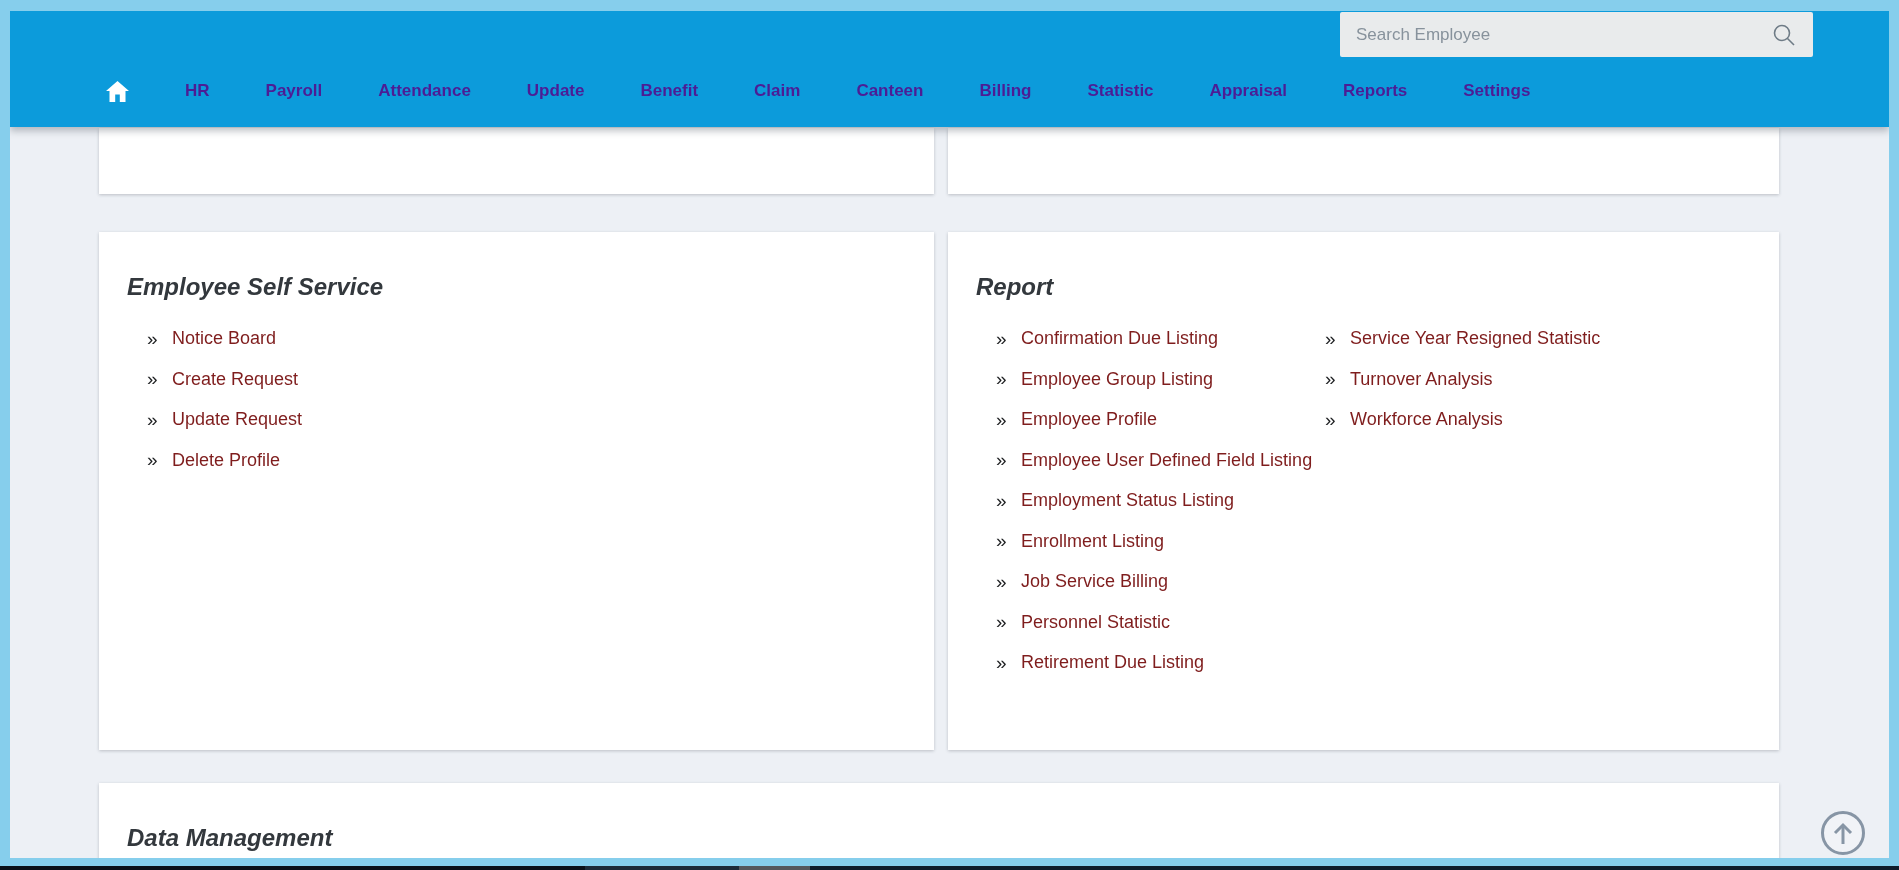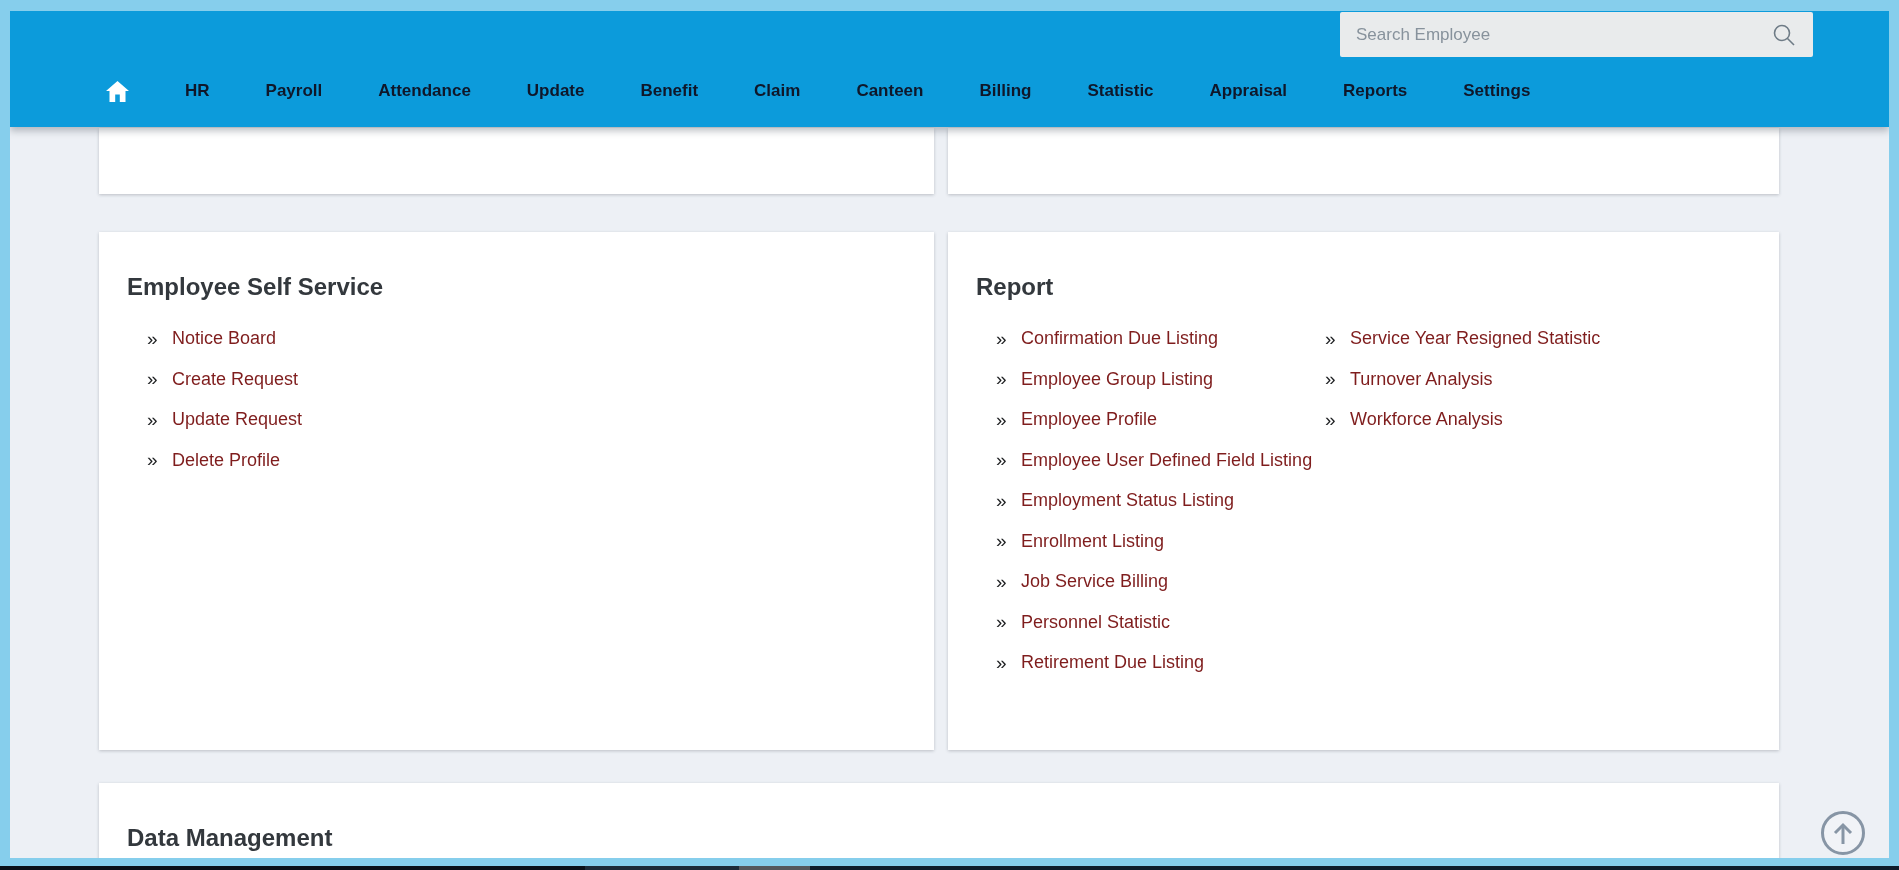--- a/index.html
+++ b/index.html
@@ -18,21 +18,21 @@
   .navbar {
     position:absolute; left:0; top:0; width:100%; height:116px;
     background:#0c9bdb; box-shadow:0 4px 7px rgba(90,100,110,.40); z-index:10;
   }
   .nav-row {
     position:absolute; left:96px; top:62px; height:36px;
     display:flex; align-items:center; gap:56px;
   }
   .nav-home { display:flex; align-items:center; cursor:pointer; }
   .nav-item {
-    color:#0f172a; font-weight:bold; font-size:17px; line-height:36px;
+    color:#4c1d95; font-weight:bold; font-size:17px; line-height:36px;
     cursor:pointer; white-space:nowrap;
   }
   .search-box {
     position:absolute; top:1px; right:76px; width:473px; height:45px;
     background:#e9ebec; border-radius:2px;
     display:flex; align-items:center; padding:12px 16px;
   }
   .search-box input {
     flex:1; border:none; background:transparent; outline:none;
     font-family:"Liberation Sans", sans-serif; font-size:17px; color:#444c52;
@@ -46,21 +46,21 @@
     box-shadow:0 1px 3px rgba(60,70,80,.28);
   }
   .card-partial-left  { left:89px;  top:117px; width:835px; height:66px; }
   .card-partial-right { left:938px; top:117px; width:831px; height:66px; }
   .card-ess           { left:89px;  top:221px; width:835px; height:518px; }
   .card-report        { left:938px; top:221px; width:831px; height:518px; }
   .card-dm            { left:89px;  top:772px; width:1680px; height:300px; }
 
   .card h2 {
     margin:41px 0 0 28px; font-size:24px; font-weight:bold;
-    color:#33383d; line-height:28px;
+    color:#33383d; line-height:28px;font-style:italic;
   }
   .menu-list { margin-top:17px; padding-left:48px; }
   .menu-item {
     height:40.5px; display:flex; align-items:center; cursor:pointer; width:max-content;
   }
   .chev {
     width:15px; font-size:19px; color:#1d1f21; line-height:1;
     margin-right:10px; flex:0 0 auto;
   }
   .menu-label { font-size:18px; color:#7f1d1d; line-height:1; }

